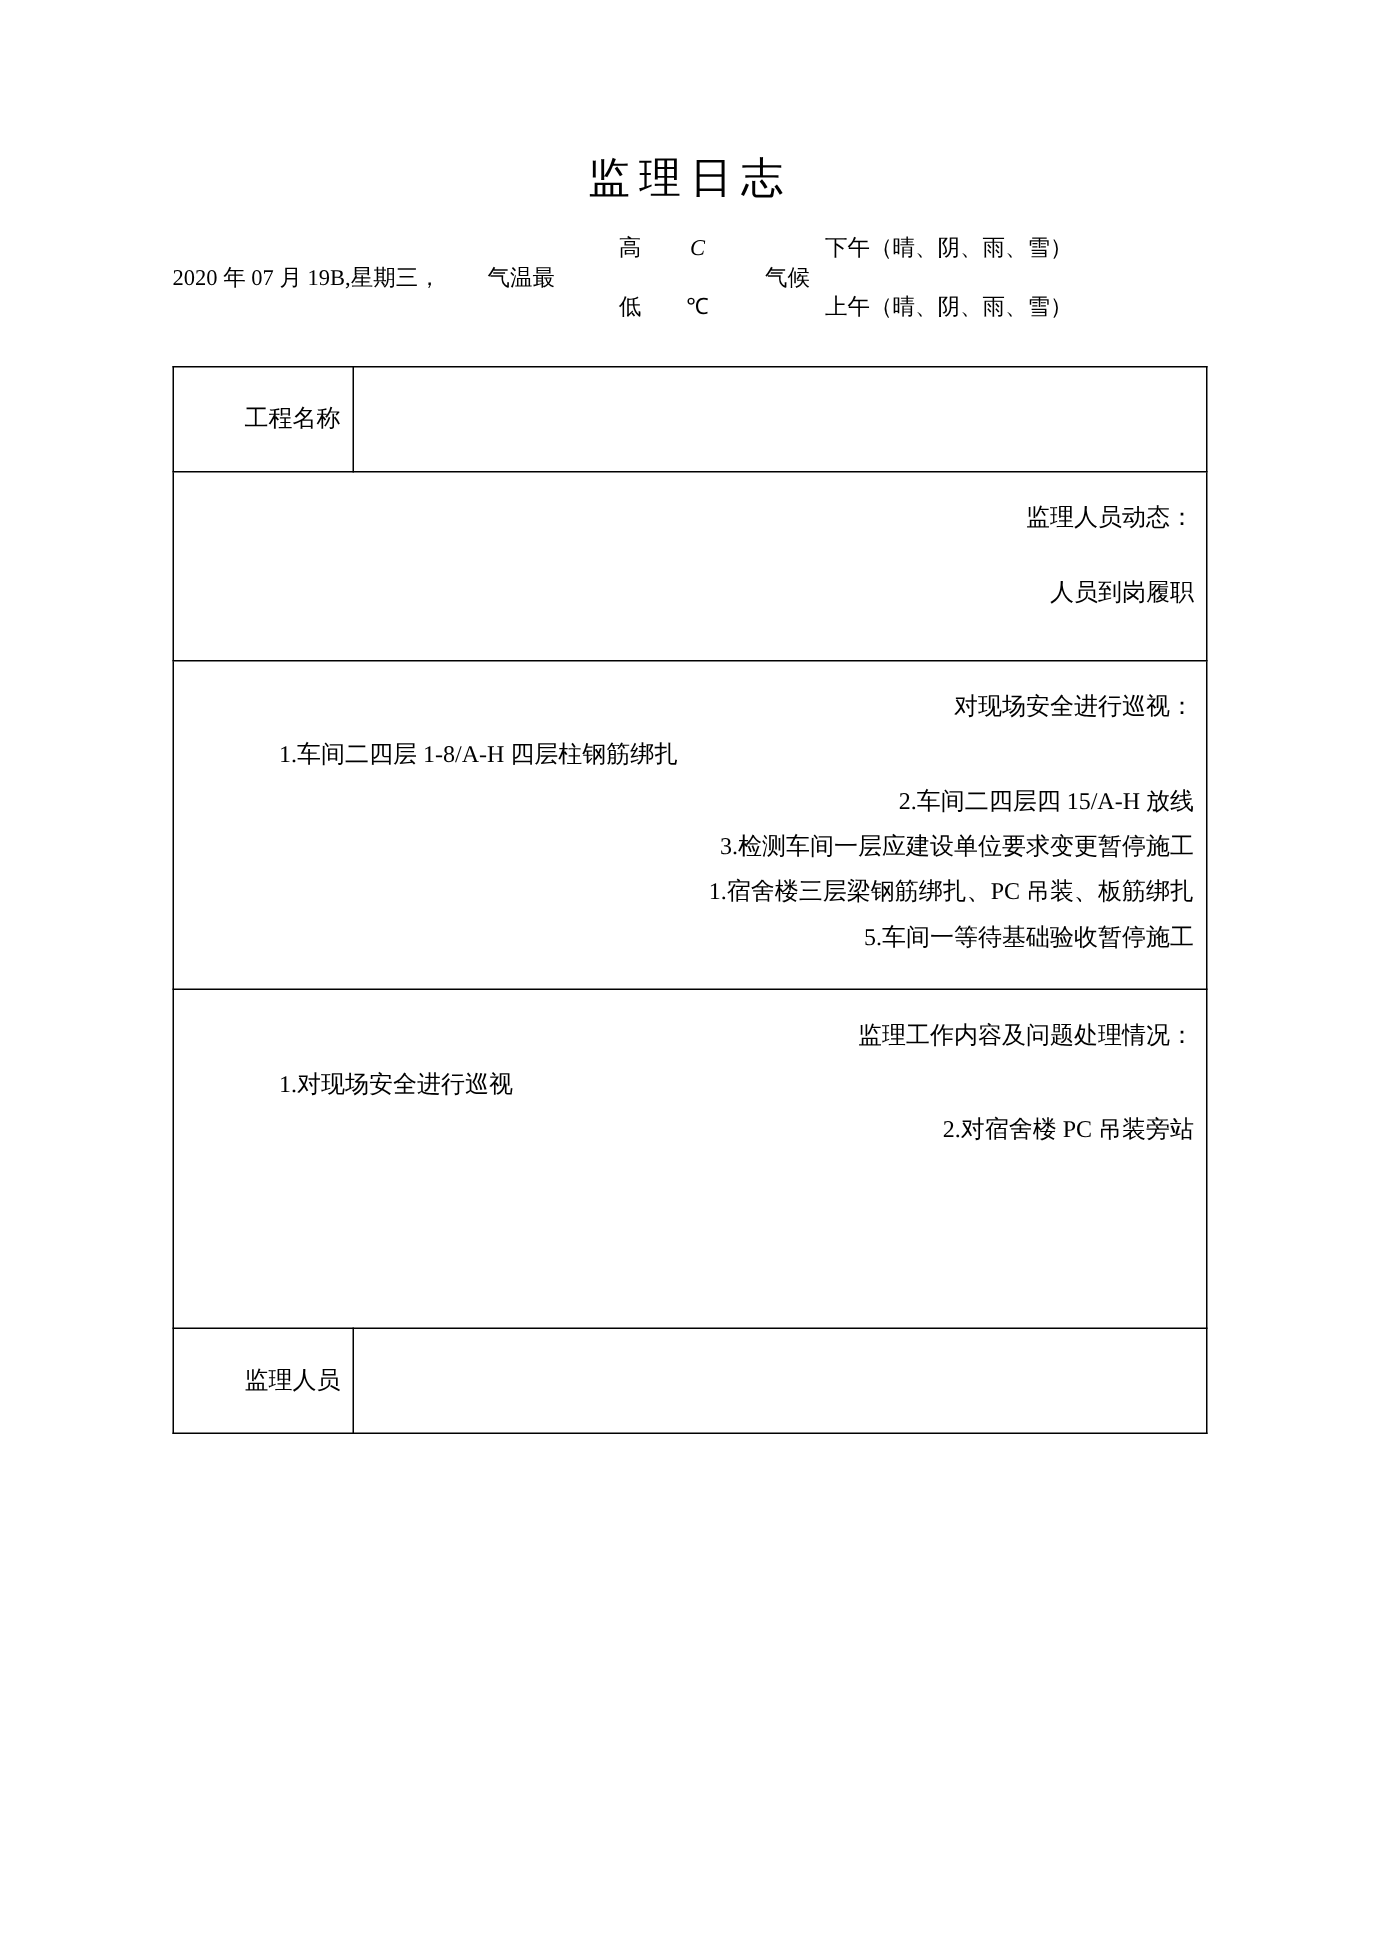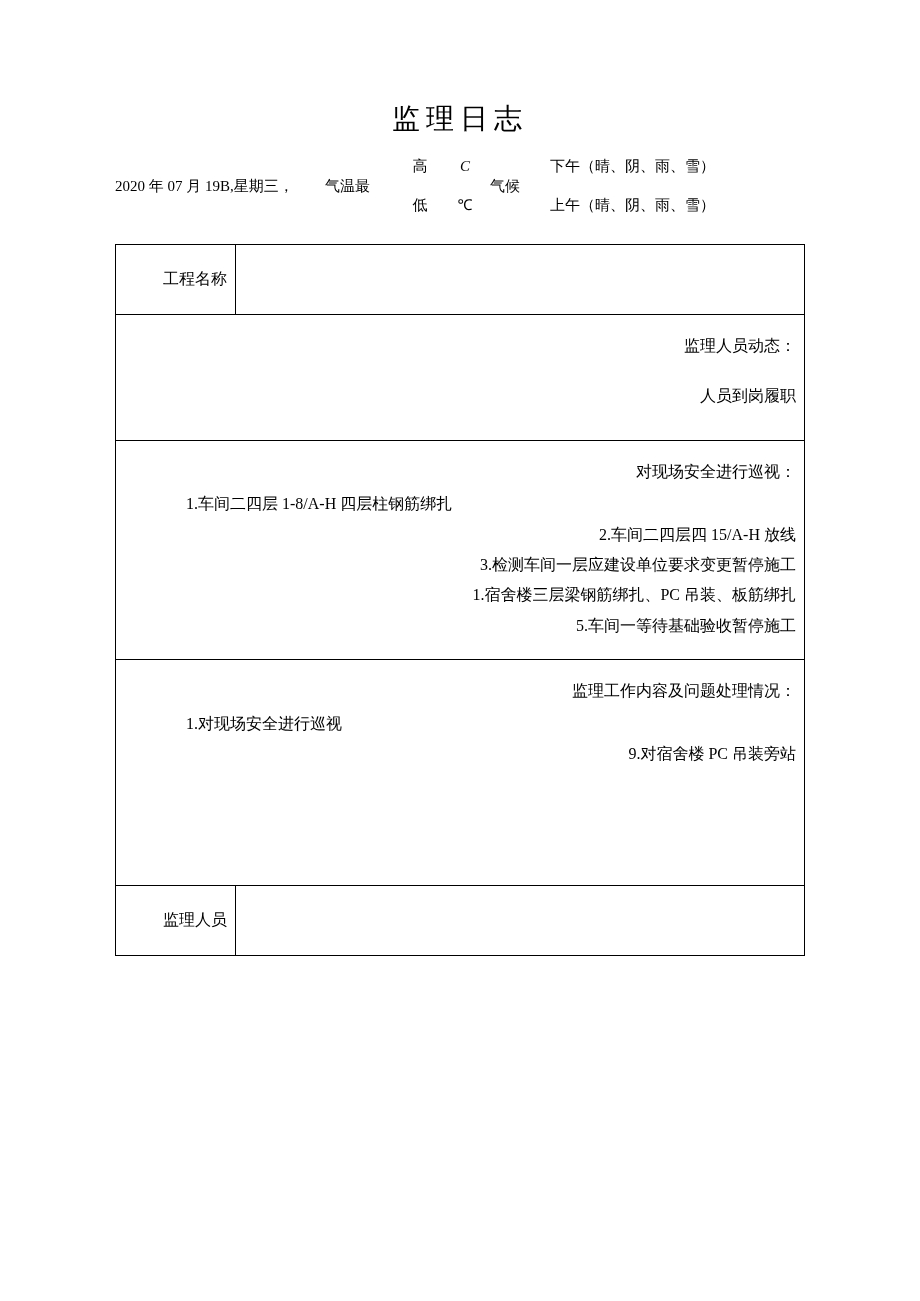--- a/index.html
+++ b/index.html
@@ -49,21 +49,21 @@
     flex-direction: column;
     align-items: center;
     gap: 18px;
   }
   .italic-c {
     font-style: italic;
     font-family: "Times New Roman", serif;
   }
   .meta-climate-label {
     width: 50px;
-    text-align: left;
+    text-align: right;
   }
   .meta-climate-ampm {
     flex: 1;
     display: flex;
     flex-direction: column;
     gap: 18px;
     padding-left: 10px;
   }
   table.main {
     width: 100%;
@@ -158,21 +158,21 @@
       <div>5.车间一等待基础验收暂停施工</div>
     </td>
   </tr>
   <tr class="row-super">
     <td colspan="2" class="section-cell">
       <div class="heading">监理工作内容及问题处理情况：</div>
       <div class="num-item">
         <span class="n">1</span>
         <span>.对现场安全进行巡视</span>
       </div>
-      <div>9.对宿舍楼 PC 吊装旁站</div>
+      <div>2.对宿舍楼 PC 吊装旁站</div>
     </td>
   </tr>
   <tr class="row-footer">
     <td class="cell-label">监理人员</td>
     <td></td>
   </tr>
 </tbody>
   </table>
 
 </body></html>

